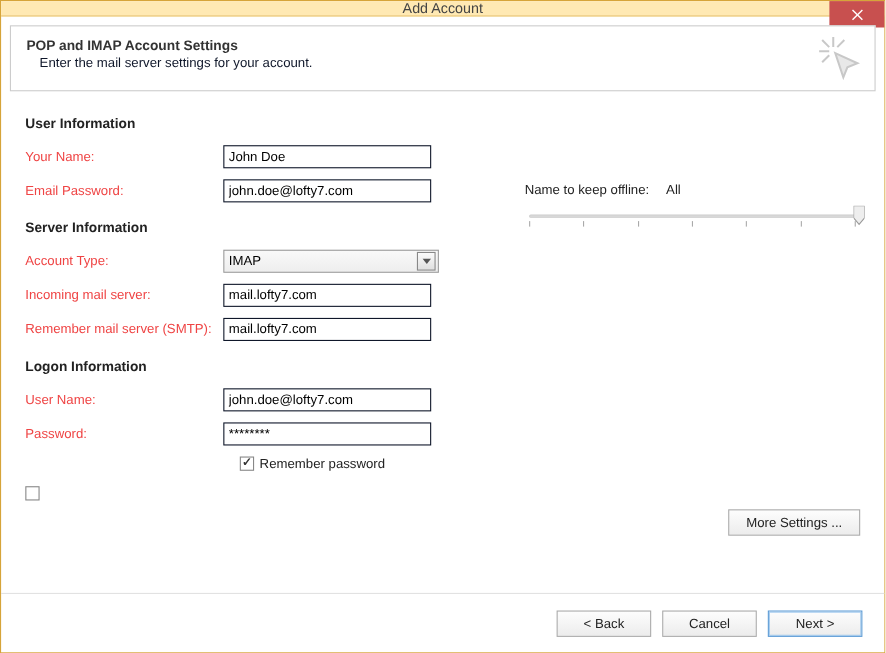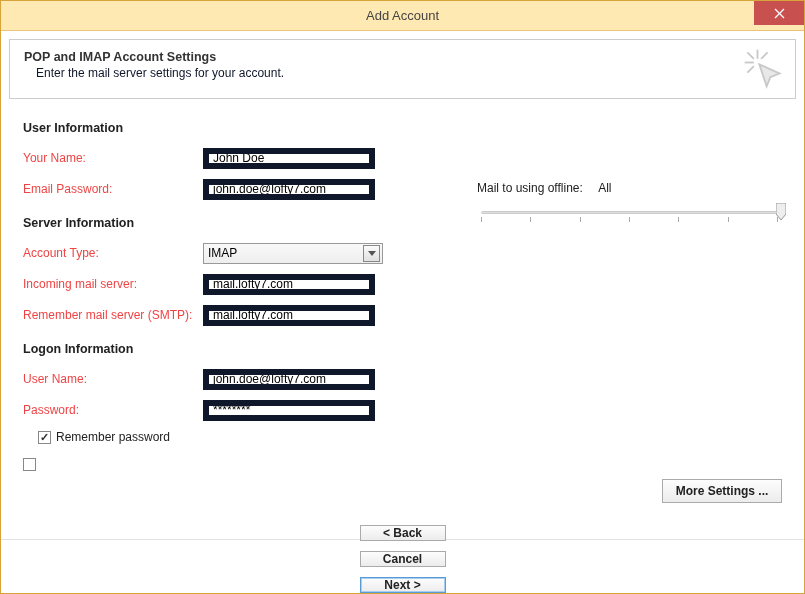--- a/index.html
+++ b/index.html
@@ -12,21 +12,21 @@
   .window {
     width: 805px; height: 594px;
     border: 1px solid #d6a439;
     background: #fff;
     position: relative;
     display: flex;
     flex-direction: column;
   }
   
   .title-bar {
-    height: 30px;
+    height: 14px;
     background: #ffe9b3;
     border-bottom: 1px solid #e8c577;
     position: relative;
     display: flex;
     align-items: center;
     justify-content: center;
   }
   .title-text {
     font-size: 13px;
     color: #444;
@@ -97,30 +97,30 @@
     align-items: center;
     margin-bottom: 9px;
     height: 22px;
   }
   .form-label {
     width: 180px;
     color: #ef4444;
     font-size: 12px;
   }
   .form-input {
-    width: 172px;
+    width: 189px;
     height: 21px;
-    border: 6px solid #0f172a;
+    border: 1px solid #0f172a;
     padding: 1px 4px;
     font-family: inherit;
     font-size: 12px;
     background: #fff;
   }
   .select-wrap {
-    width: 180px;
+    width: 196px;
     height: 21px;
     border: 1px solid #999;
     background: linear-gradient(#f9f9f9,#eee);
     display: flex;
     align-items: center;
     position: relative;
     padding: 0 4px;
   }
   .select-text { flex: 1; font-size: 12px; }
   .select-btn {
@@ -131,21 +131,21 @@
     align-items: center;
     justify-content: center;
     margin-right: -2px;
   }
   .select-btn svg { fill: #555; }
   .checkbox-row {
     display: flex;
     align-items: center;
     margin-top: 6px;
   }
-  .checkbox-row.indented { margin-bottom: 14px; padding-left: 15px; }
+  .checkbox-row.indented { margin-left: 180px; margin-bottom: 14px; padding-left: 15px; }
   .checkbox {
     width: 13px; height: 13px;
     border: 1px solid #888;
     margin-right: 5px;
     display: inline-flex;
     align-items: center;
     justify-content: center;
     background: #fff;
     cursor: pointer;
   }
@@ -213,37 +213,35 @@
     padding: 0 0;
     border: 1px solid #aaa;
     background: linear-gradient(#fdfdfd,#ececec);
     font-family: inherit;
     font-size: 12px;
     color: #222;
     cursor: pointer;
     display: inline-flex;
     align-items: center;
     justify-content: center;
-    font-weight: bold;
   }
   .btn-more { min-width: 120px; }
   .btn-default {
     border: 1px solid #5b9bd5;
     box-shadow: inset 0 0 0 1px #a8cdef;
   }
   .footer {
     height: 54px;
     display: flex;
     align-items: center;
     justify-content: flex-end;
     gap: 10px;
     padding: 0 20px;
     border-top: 1px solid #e2e2e2;
     margin-top: auto;
-    flex-direction: column;
   }
 </style>
 </head>
 <body>
 
 <div class="window">
 
   <div class="title-bar">
     <span class="title-text">Add Account</span>
     <div class="close-btn" title="Close">
@@ -329,21 +327,21 @@
       </div>
 
       <div class="checkbox-row">
         <span class="checkbox"></span>
       </div>
 
     </div>
 
     <div class="right-col">
       <div class="offline-row">
-        <span>Mail to using offline:</span>
+        <span>Name to keep offline:</span>
         <span>&nbsp;</span>
         <span>All</span>
       </div>
       <div class="slider-wrap">
         <div class="slider-track"></div>
         <div class="slider-ticks">
           <span></span>
             <span></span>
             <span></span>
             <span></span>

